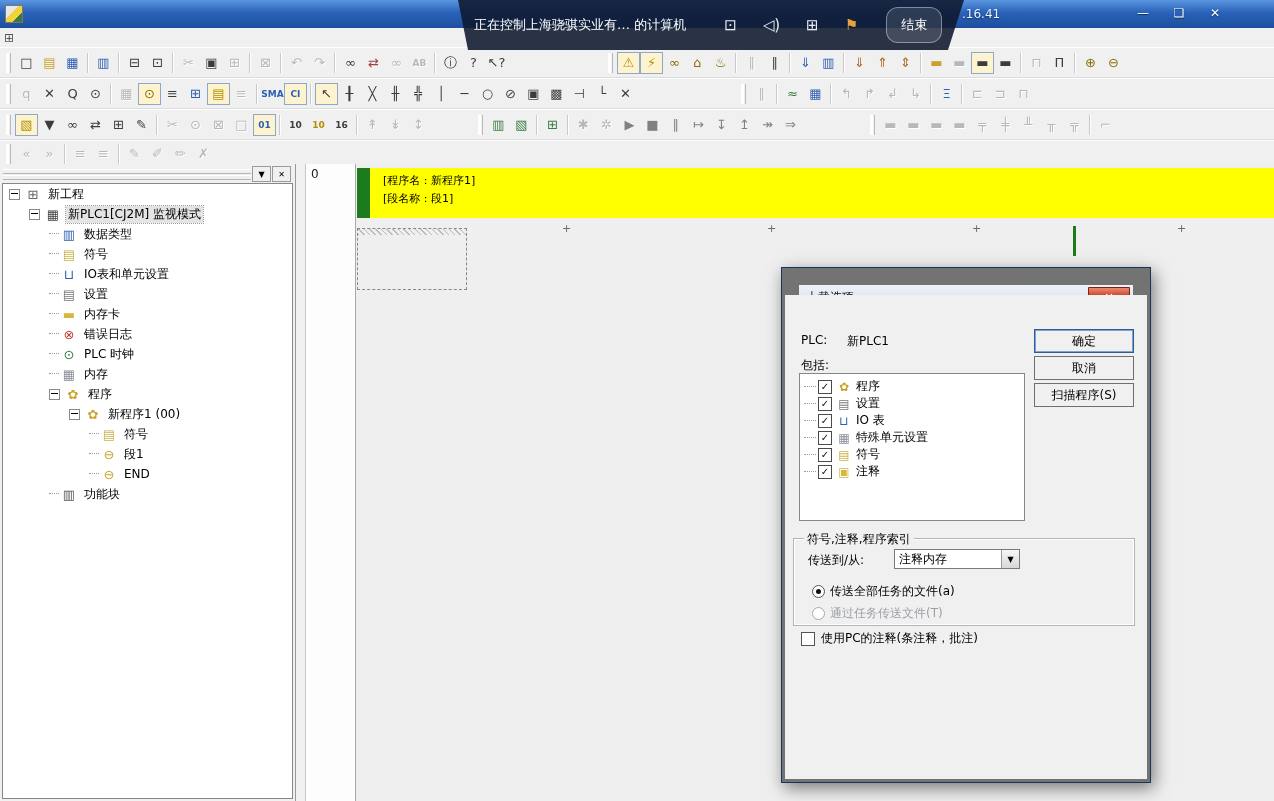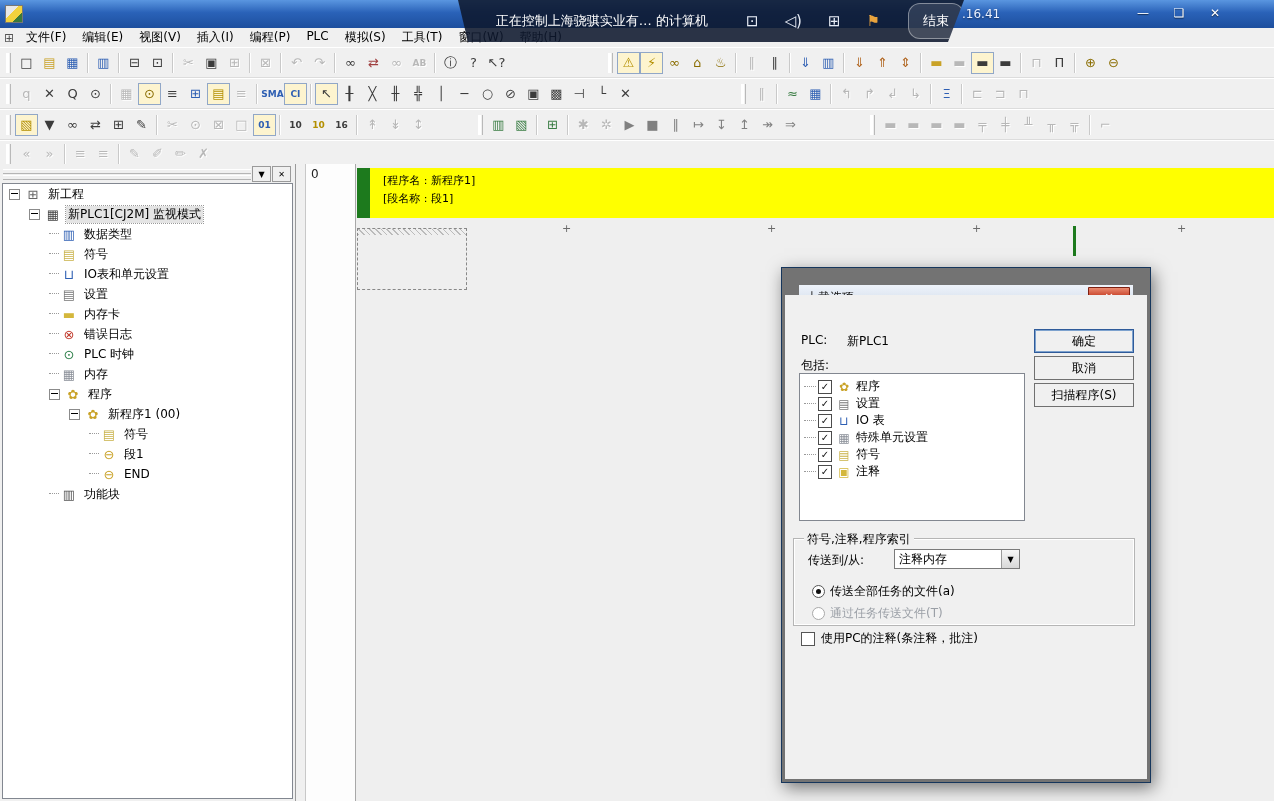--- a/index.html
+++ b/index.html
@@ -13,24 +13,24 @@
   #app-icon{width:18px;height:18px;margin:0 6px 0 5px;border:1px solid #777;
     background:linear-gradient(135deg,#e8e8e8 40%,#f3d23d 40%,#f3d23d 70%,#3b7a3b 70%);
     box-sizing:border-box;}
   #win-title{font-size:12px;text-shadow:0 1px 2px rgba(0,0,0,.5);white-space:nowrap;}
   #ip-frag{position:absolute;left:962px;top:7px;font-size:12px;color:#eaf1ff;text-shadow:0 1px 2px rgba(0,0,0,.5);}
   #win-controls{position:absolute;right:46px;top:4px;display:flex;gap:10px;}
   #win-controls span{width:26px;height:18px;display:flex;align-items:center;justify-content:center;
     color:#fff;font-size:12px;text-shadow:0 1px 1px rgba(0,0,0,.6);cursor:default;}
 
   
-  #banner{position:absolute;left:458px;top:0;width:506px;height:42px;z-index:60;
+  #banner{position:absolute;left:458px;top:0;width:506px;height:50px;z-index:60;
     background:rgba(14,24,46,.88);border-radius:0 0 10px 10px;
     clip-path:polygon(0 0,100% 0,calc(100% - 16px) 100%,10px 100%);
-    display:flex;align-items:center;color:#fff;justify-content:flex-end;}
+    display:flex;align-items:center;color:#fff;}
   #banner-text{margin-left:16px;font-size:13px;white-space:nowrap;}
   #banner-icons{display:flex;align-items:center;gap:26px;margin-left:38px;}
   #banner-icons .bic{font-size:15px;color:#e7ecf5;cursor:default;}
   #banner-end{margin-left:28px;padding:8px 14px;border:1px solid rgba(255,255,255,.4);
     border-radius:12px;background:rgba(255,255,255,.12);font-size:13px;cursor:default;}
 
   
   #menubar{position:absolute;left:0;top:28px;width:1274px;height:19px;background:#f0f0f0;
     border-bottom:1px solid #d7d7d7;display:flex;align-items:center;}
   #mdi-icon{margin:0 4px 0 4px;color:#555;font-size:12px;}
@@ -161,32 +161,20 @@
     <span id="ip-frag">.16.41</span>
     <div id="win-controls">
       <span>—</span>
       <span>❏</span>
       <span>✕</span>
     </div>
   </div>
 
   <div id="menubar">
     <span id="mdi-icon">⊞</span>
-    <span style="display:flex;">
-        <span class="menu-item">文件(F)</span>
-        <span class="menu-item">编辑(E)</span>
-        <span class="menu-item">视图(V)</span>
-        <span class="menu-item">插入(I)</span>
-        <span class="menu-item">编程(P)</span>
-        <span class="menu-item">PLC</span>
-        <span class="menu-item">模拟(S)</span>
-        <span class="menu-item">工具(T)</span>
-        <span class="menu-item">窗口(W)</span>
-        <span class="menu-item">帮助(H)</span>
-      </span>
   </div>
 
   <div id="toolbars">
     <div class="tb-row">
         <div class="grip"></div>
         <div class="tbtn">
           <i class="ib">□</i>
         </div>
         <div class="tbtn">
           <i class="ib" style="color: rgb(201, 162, 39);">▤</i>

